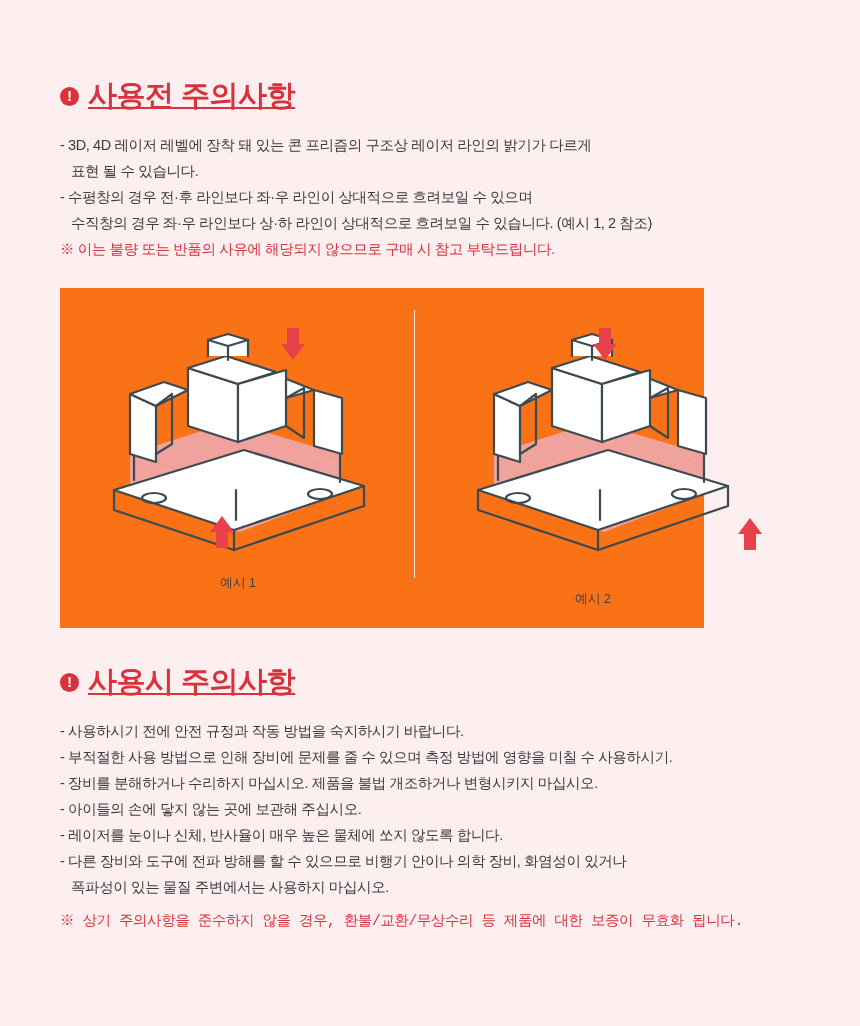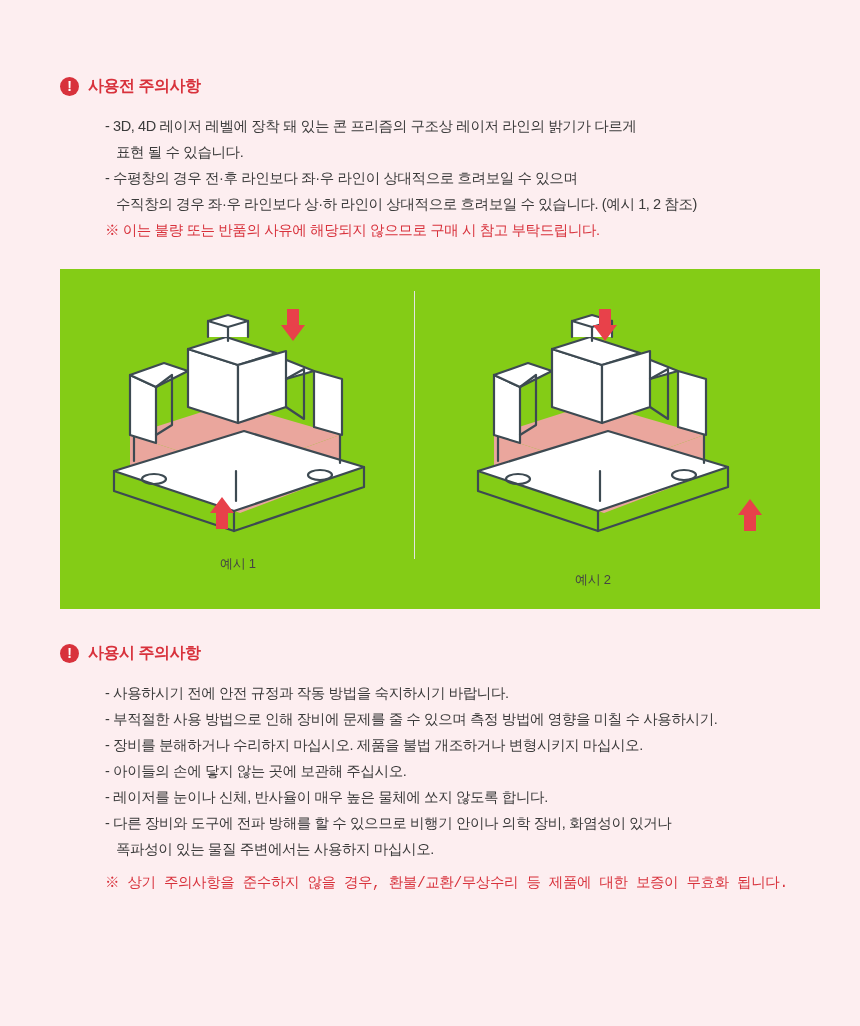--- a/index.html
+++ b/index.html
@@ -36,50 +36,50 @@
     background: #d8323c;
     color: #fff;
     font-size: 14px;
     font-weight: bold;
     line-height: 19px;
     text-align: center;
     flex: none;
     font-family: "Liberation Sans", sans-serif;
   }
   .section-title {
-    font-size: 16px;
+    font-size: 29px;
     font-weight: bold;
     color: #d8323c;
     letter-spacing: -0.5px;
+    text-decoration: underline;
   }
 
   
   .lines {
     margin-top: 16px;
-    margin-left: 45px;
   }
   .line {
     font-size: 14.5px;
     line-height: 26px;
     color: #3b3b3b;
     letter-spacing: -0.4px;
     white-space: pre-wrap;
   }
   .line.indent {
     padding-left: 11px;
   }
   .line.note {
     color: #d8323c;
   }
 
   
   .figure {
     margin-top: 26px;
-    background: #84cc16;
-    width: 760px;
+    background: #f97316;
+    width: 644px;
     height: 340px;
     position: relative;
     box-sizing: border-box;
     padding-left: 31px;
   }
   .figure .divider {
     position: absolute;
     left: 354px;
     top: 22px;
     width: 1px;

